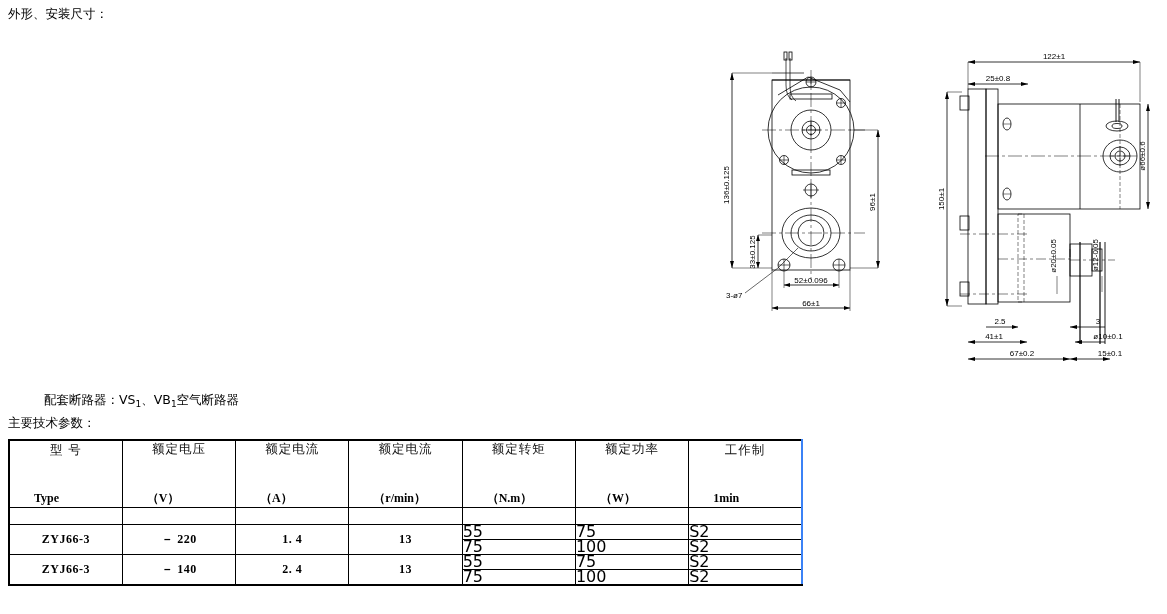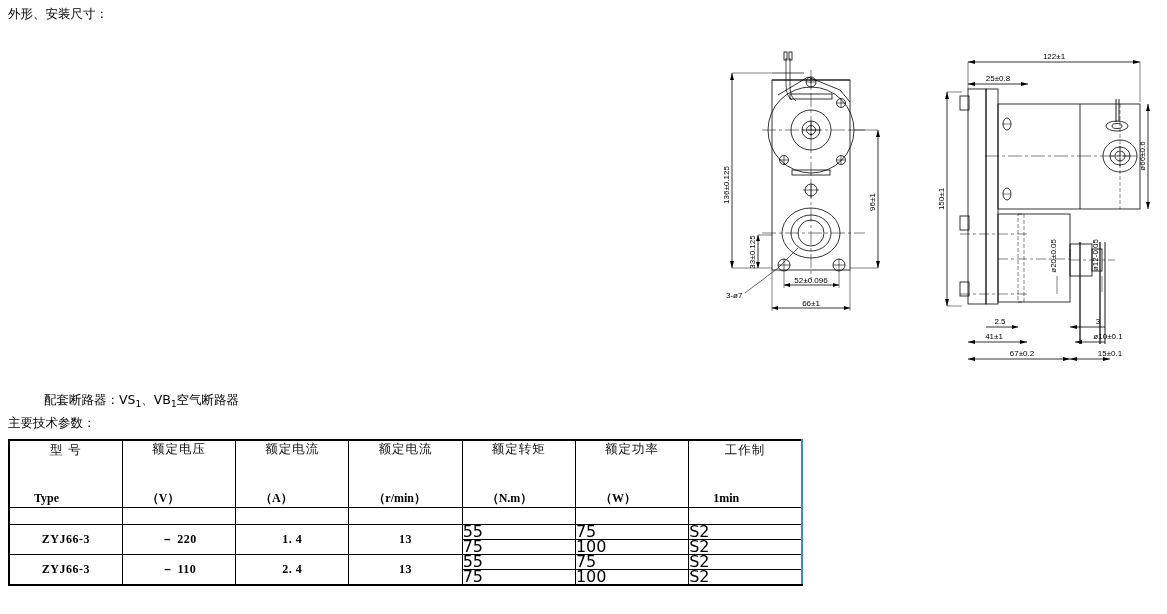--- a/index.html
+++ b/index.html
@@ -174,21 +174,21 @@
         <div class="sub-half">100</div>
       </td>
       <td class="split-cell outer-r">
         <div class="sub-half top">S2</div>
         <div class="sub-half">S2</div>
       </td>
     </tr>
 
     <tr class="last-row">
       <td class="data-cell outer-l">ZYJ66-3</td>
-      <td class="data-cell">－ 110</td>
+      <td class="data-cell">－ 140</td>
       <td class="data-cell">2. 4</td>
       <td class="data-cell">13</td>
       <td class="split-cell">
         <div class="sub-half top">55</div>
         <div class="sub-half">75</div>
       </td>
       <td class="split-cell">
         <div class="sub-half top">75</div>
         <div class="sub-half">100</div>
       </td>

